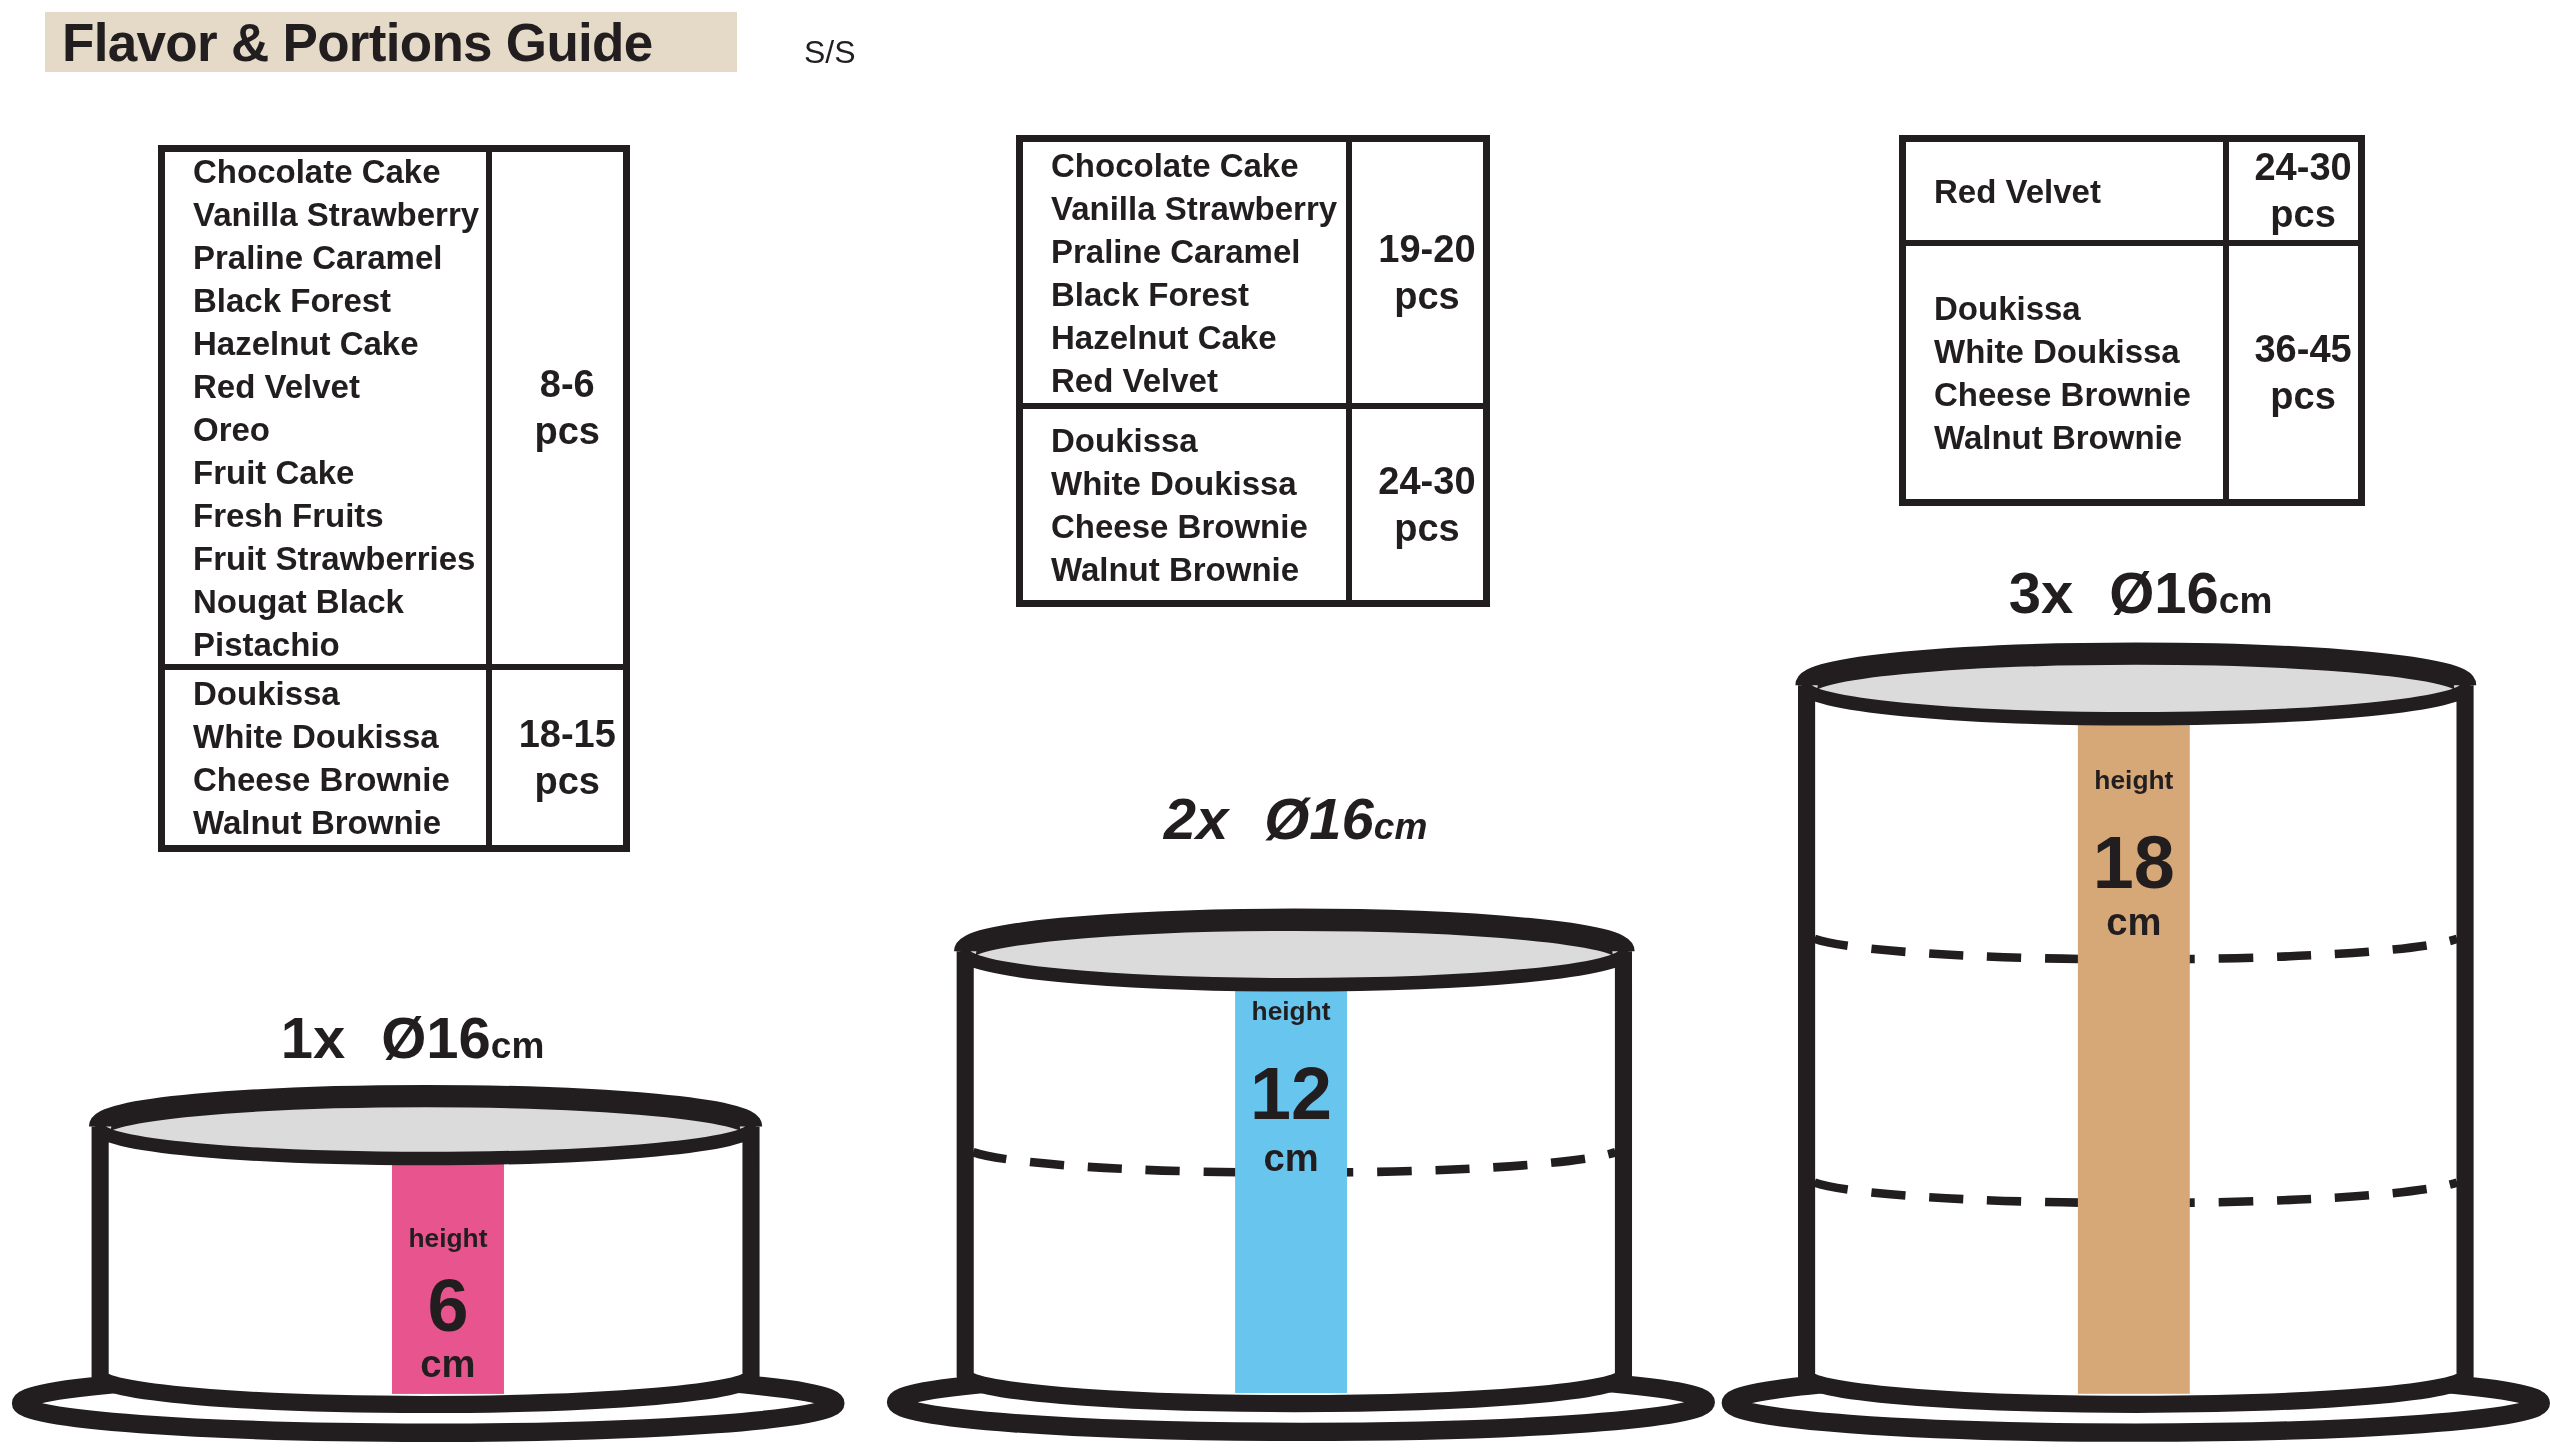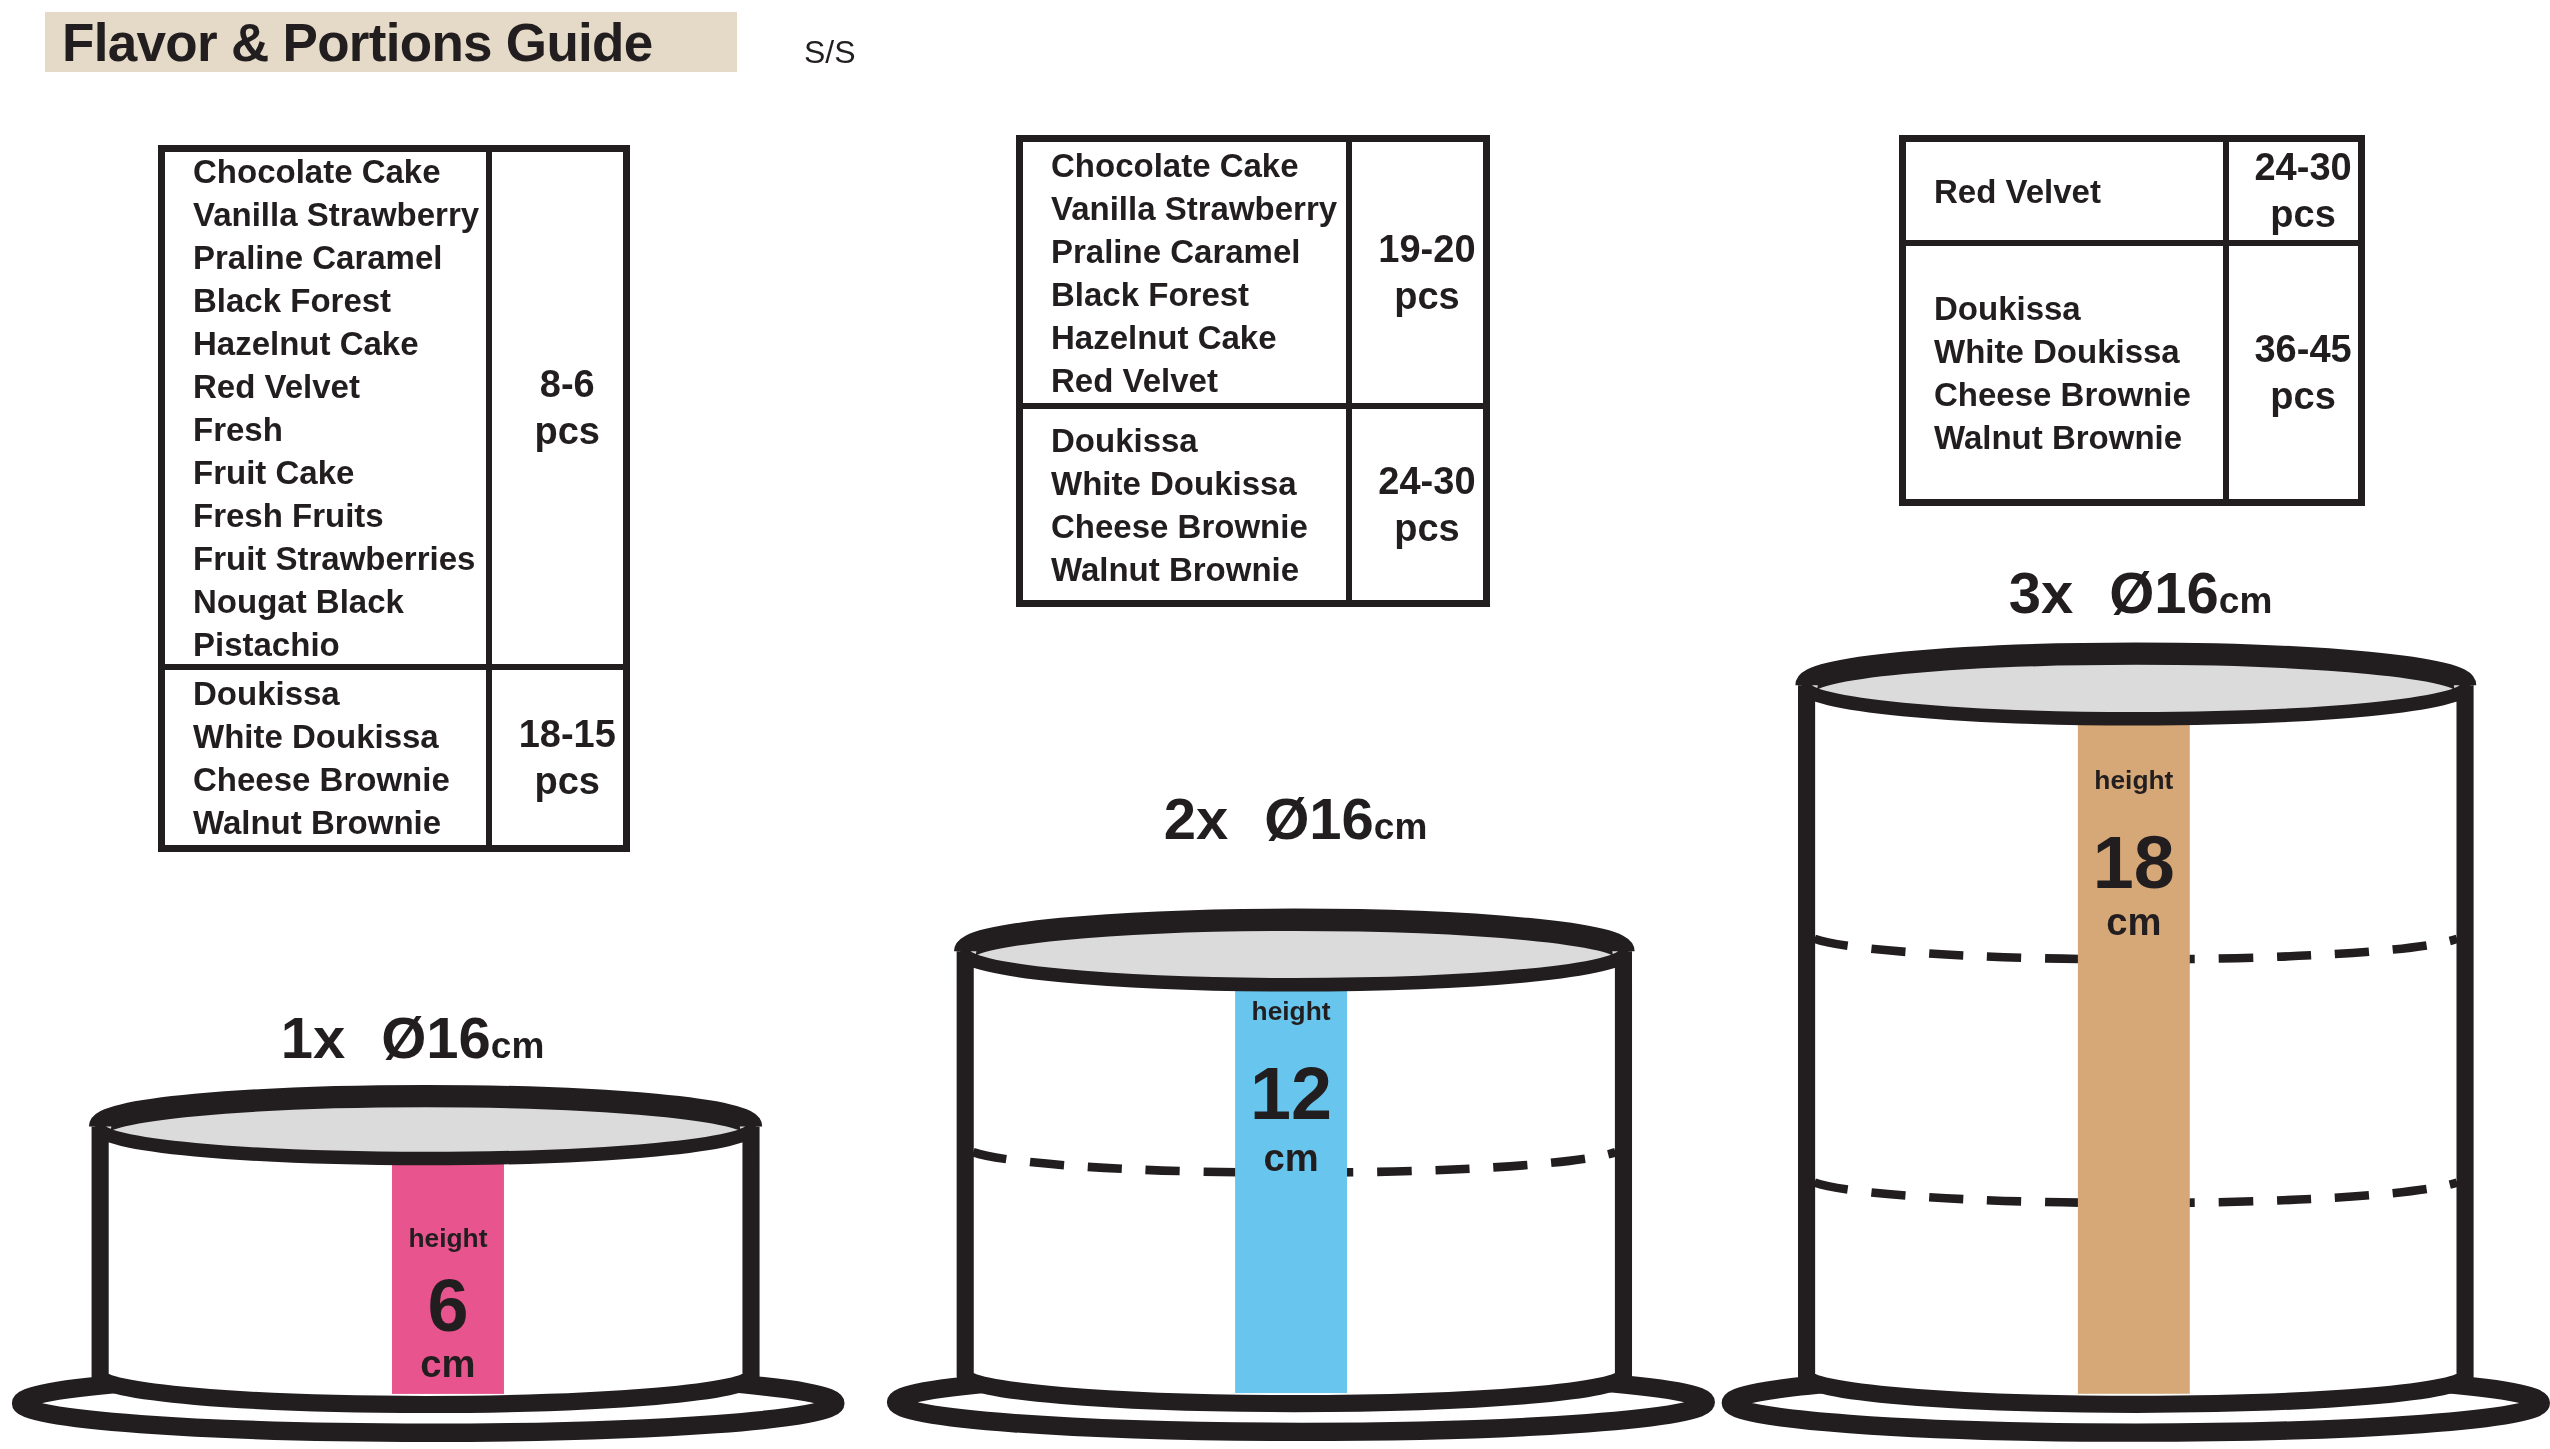--- a/index.html
+++ b/index.html
@@ -110,21 +110,21 @@
 
   <div class="ptable" style="left:158px;top:145px;width:472px;height:707px;">
     <div class="prow first" style="height:518px;">
       <div class="cell flavors">
           <div class="flavor-line">Chocolate Cake</div>
           <div class="flavor-line">Vanilla Strawberry</div>
           <div class="flavor-line">Praline Caramel</div>
           <div class="flavor-line">Black Forest</div>
           <div class="flavor-line">Hazelnut Cake</div>
           <div class="flavor-line">Red Velvet</div>
-          <div class="flavor-line">Fresh</div>
+          <div class="flavor-line">Oreo</div>
           <div class="flavor-line">Fruit Cake</div>
           <div class="flavor-line">Fresh Fruits</div>
           <div class="flavor-line">Fruit Strawberries</div>
           <div class="flavor-line">Nougat Black</div>
           <div class="flavor-line">Pistachio</div>
         </div>
       <div class="cell pcs">
         <div>8-6</div>
         <div>pcs</div>
       </div>
@@ -192,21 +192,21 @@
       <div class="cell pcs">
         <div>36-45</div>
         <div>pcs</div>
       </div>
     </div>
   </div>
 
   <div class="cake-label" style="left:162px;top:1004px;">
     <span>1x</span><span class="dia">Ø16</span><span class="unit">cm</span>
   </div>
-  <div class="cake-label" style="left:1045px;top:785px;">
+  <div class="cake-label" style="left:1045px;top:785px;font-style:italic;">
     <span>2x</span><span class="dia">Ø16</span><span class="unit">cm</span>
   </div>
   <div class="cake-label" style="left:1890px;top:559px;">
     <span>3x</span><span class="dia">Ø16</span><span class="unit">cm</span>
   </div>
 
   <svg class="cake-svg" style="left:0;top:988px;" width="863" height="462" viewBox="0 1500 1310 701">
 
     <ellipse cx="650" cy="2130" rx="618" ry="45" fill="#ffffff" stroke="#221E1F" stroke-width="28"></ellipse>
 

